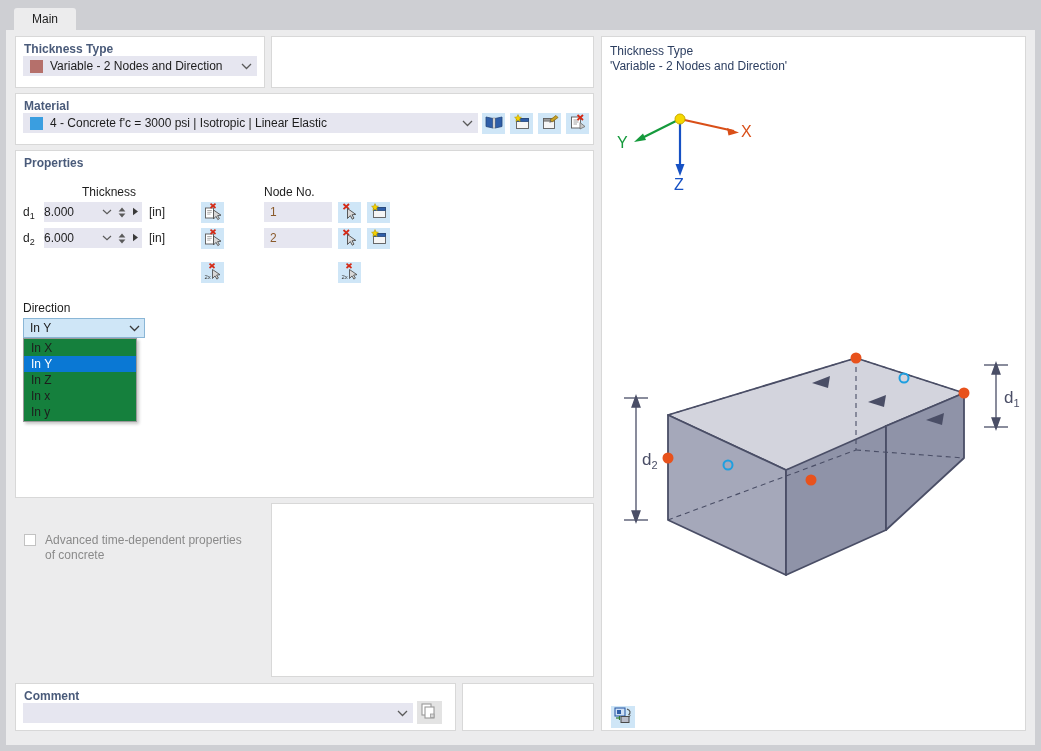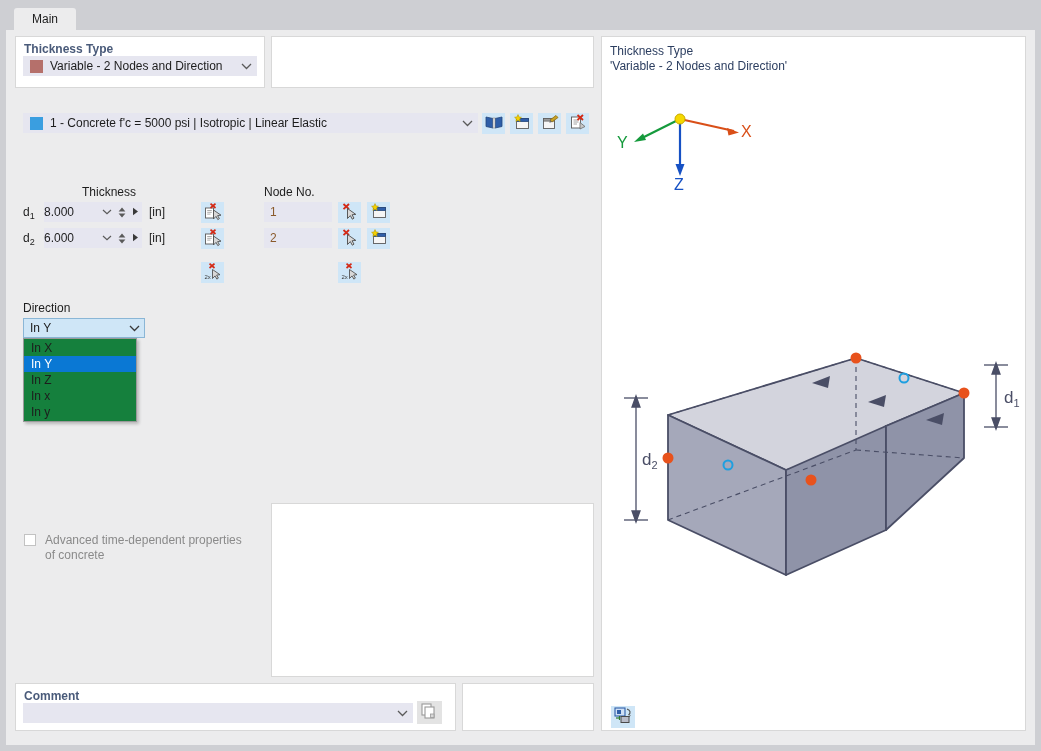--- a/index.html
+++ b/index.html
@@ -186,23 +186,26 @@
       <span class="ctext">Variable - 2 Nodes and Direction</span>
       <span class="chev">
         <svg class="chevsvg" width="11" height="7" viewBox="0 0 11 7">
             <path d="M1 1 L5.5 5.5 L10 1" fill="none" stroke="#5a5a5a" stroke-width="1.3"></path>
           </svg>
       </span>
     </div>
 
     <div class="gbox" style="left:265px; top:6px; width:323px; height:52px;"></div>
 
+    <div class="gbox" style="left:9px; top:63px; width:579px; height:52px;">
+      <div class="gtitle">Material</div>
+    </div>
     <div class="combo" style="left:17px; top:83px; width:455px; height:20px;">
       <span class="swatch" style="background:#3a9ee0;"></span>
-      <span class="ctext">1 - Concrete f'c = 5000 psi | Isotropic | Linear Elastic</span>
+      <span class="ctext">4 - Concrete f'c = 3000 psi | Isotropic | Linear Elastic</span>
       <span class="chev">
         <svg class="chevsvg" width="11" height="7" viewBox="0 0 11 7">
             <path d="M1 1 L5.5 5.5 L10 1" fill="none" stroke="#5a5a5a" stroke-width="1.3"></path>
           </svg>
       </span>
     </div>
 
     <div class="iconbtn" style="left:476px; top:83px; width:23px; height:21px;">
       <span>
         <svg width="18" height="14" viewBox="0 0 18 14">
@@ -238,20 +241,23 @@
           <line x1="4.5" y1="6" x2="9.5" y2="6" stroke="#8a8a8a" stroke-width="0.8"></line>
           <line x1="4.5" y1="8" x2="9.5" y2="8" stroke="#8a8a8a" stroke-width="0.8"></line>
           <line x1="4.5" y1="10" x2="8" y2="10" stroke="#8a8a8a" stroke-width="0.8"></line>
           <path d="M8.5 1 L14 6" stroke="#d42a16" stroke-width="1.8"></path>
           <path d="M14 1 L8.5 6" stroke="#d42a16" stroke-width="1.8"></path>
           <path d="M11 8.5 L11 15 L16 12.5 Z" fill="#c8c8c8" stroke="#6a6a6a" stroke-width="0.8"></path>
         </svg>
       </span>
     </div>
 
+    <div class="gbox" style="left:9px; top:120px; width:579px; height:348px;">
+      <div class="gtitle">Properties</div>
+    </div>
 
     <div class="collabel" style="left:76px; top:155px;">Thickness</div>
     <div class="collabel" style="left:258px; top:155px;">Node No.</div>
 
     <div class="dlabel" style="left:17px; top:175px;">
       <span>d</span><sub>1</sub>
     </div>
     <div class="numfield" style="left:38px; top:172px; width:98px; height:20px;">
       <span class="nval">8.000</span>
       <span class="nchev">

